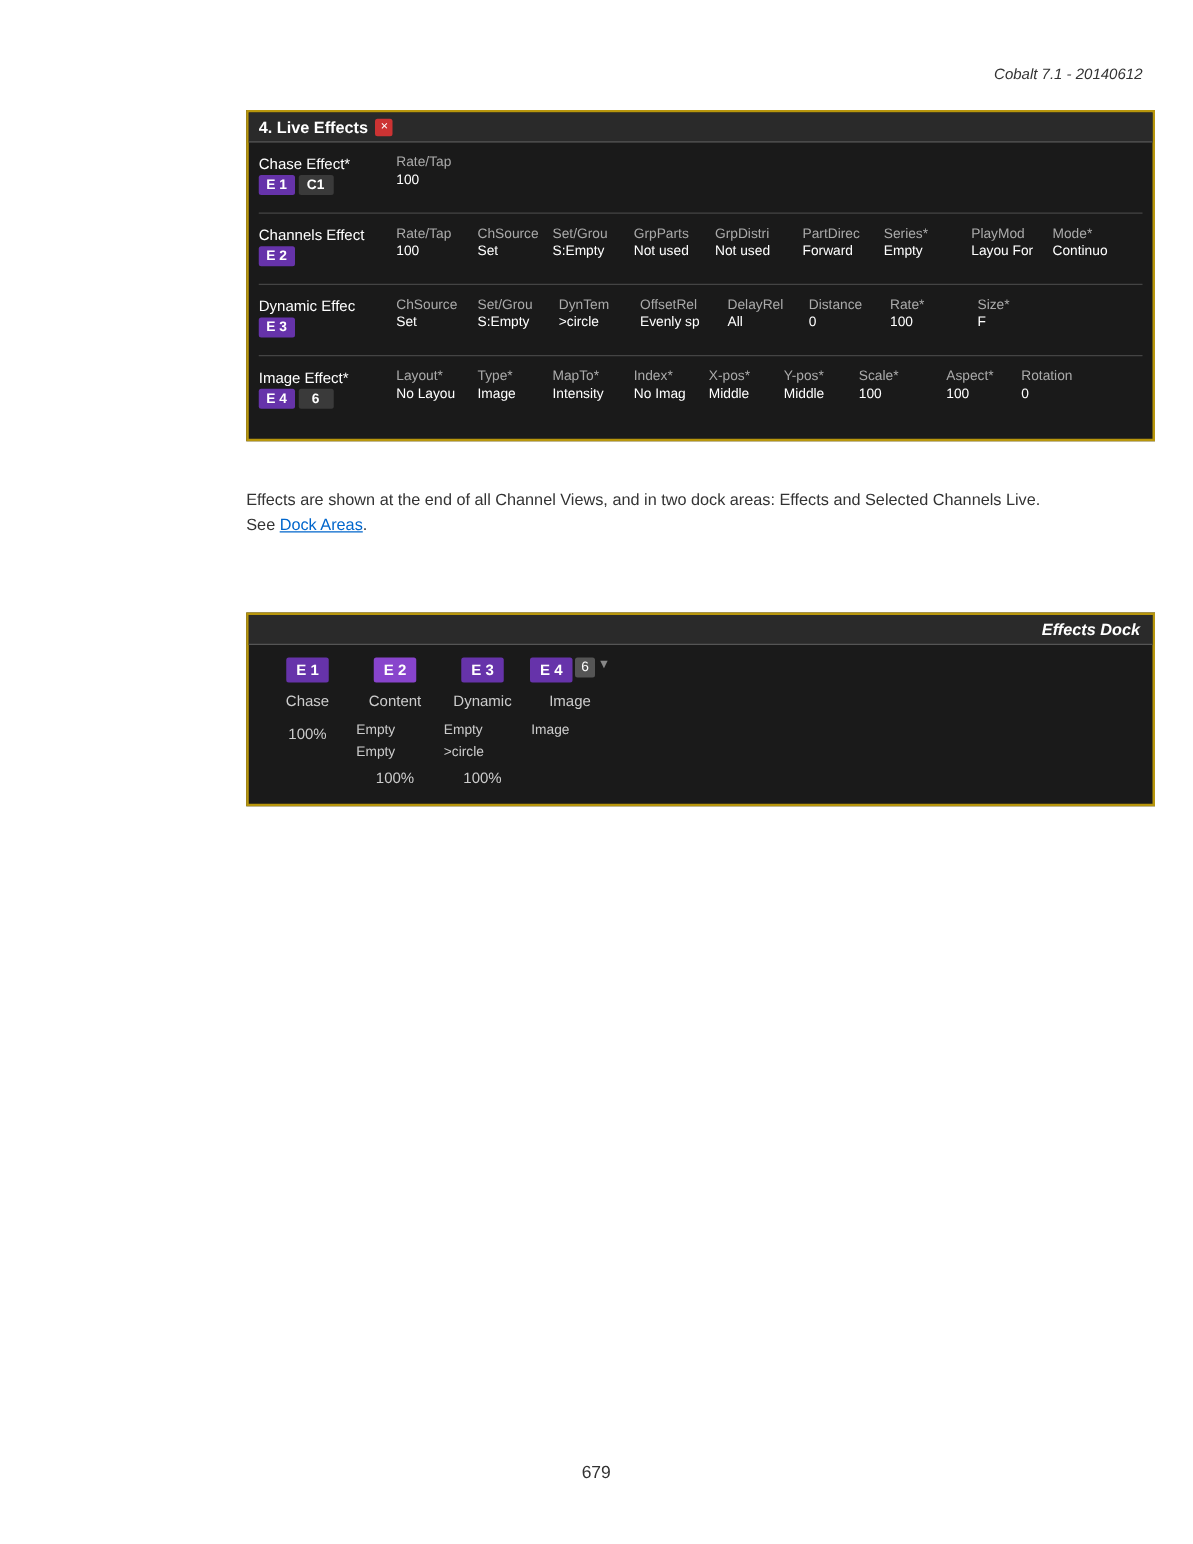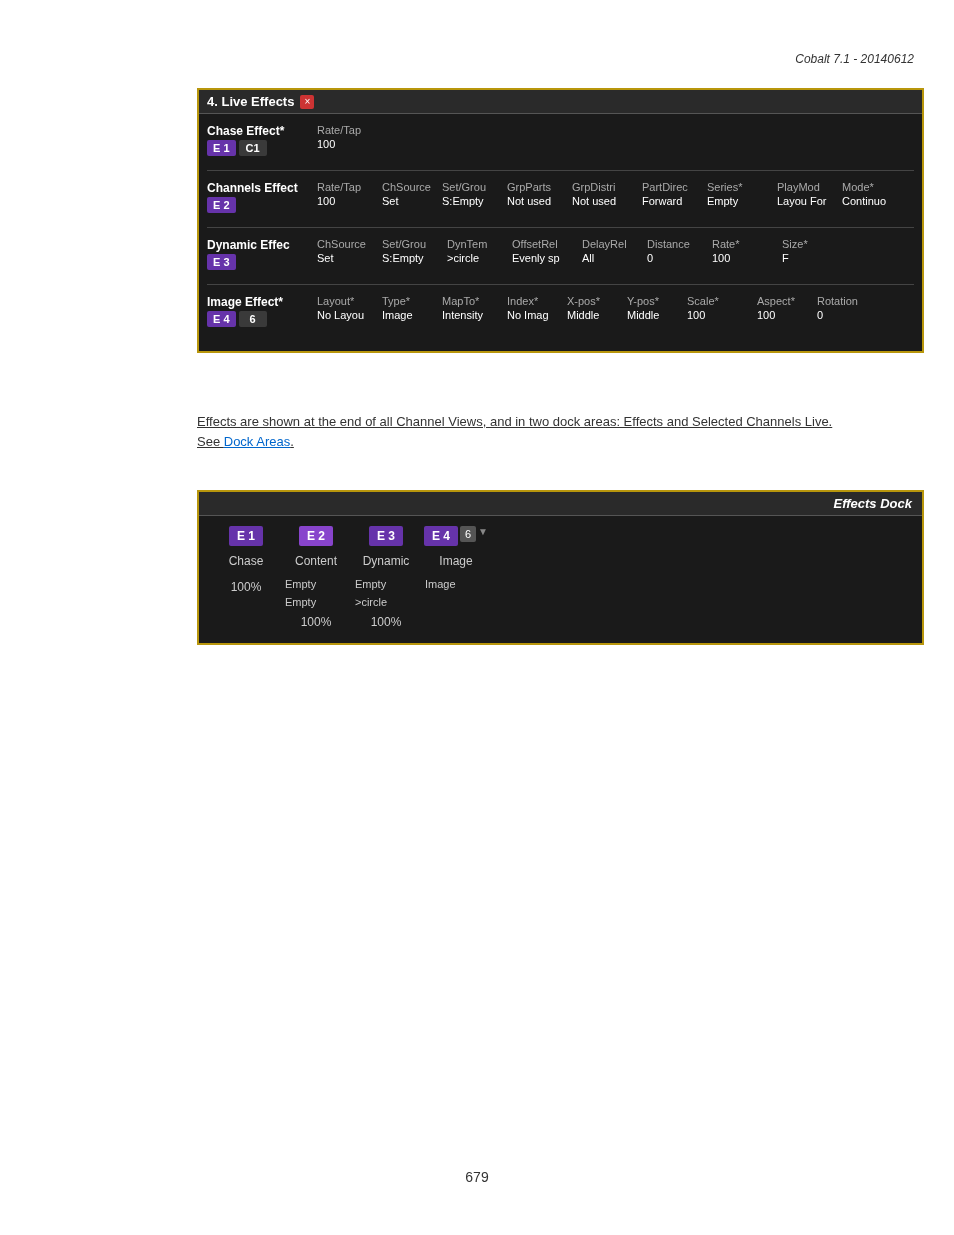--- a/index.html
+++ b/index.html
@@ -97,21 +97,21 @@
       margin-bottom: 14px;
       gap: 0;
     }
 
     .effect-label-col {
       width: 110px;
       flex-shrink: 0;
     }
     .effect-name {
       color: #fff;
-      font-weight: bold;
+      font-weight: normal;
       font-size: 12px;
       margin-bottom: 2px;
     }
     .effect-badges {
       display: flex;
       gap: 3px;
     }
     .badge {
       padding: 2px 6px;
       font-size: 11px;
@@ -163,27 +163,26 @@
     
     .effect-divider {
       border: none;
       border-top: 1px solid #444;
       margin: 4px 0 10px 0;
     }
 
     
     .body-text {
       position: absolute;
-      top: 412px;
+      top: 390px;
       left: 197px;
       right: 30px;
       font-size: 13px;
       color: #333;
       line-height: 1.5;
-      text-decoration: underline;
     }
     .body-text a {
       color: #0066cc;
       text-decoration: underline;
     }
 
     
     .effects-dock {
       position: absolute;
       top: 490px;

